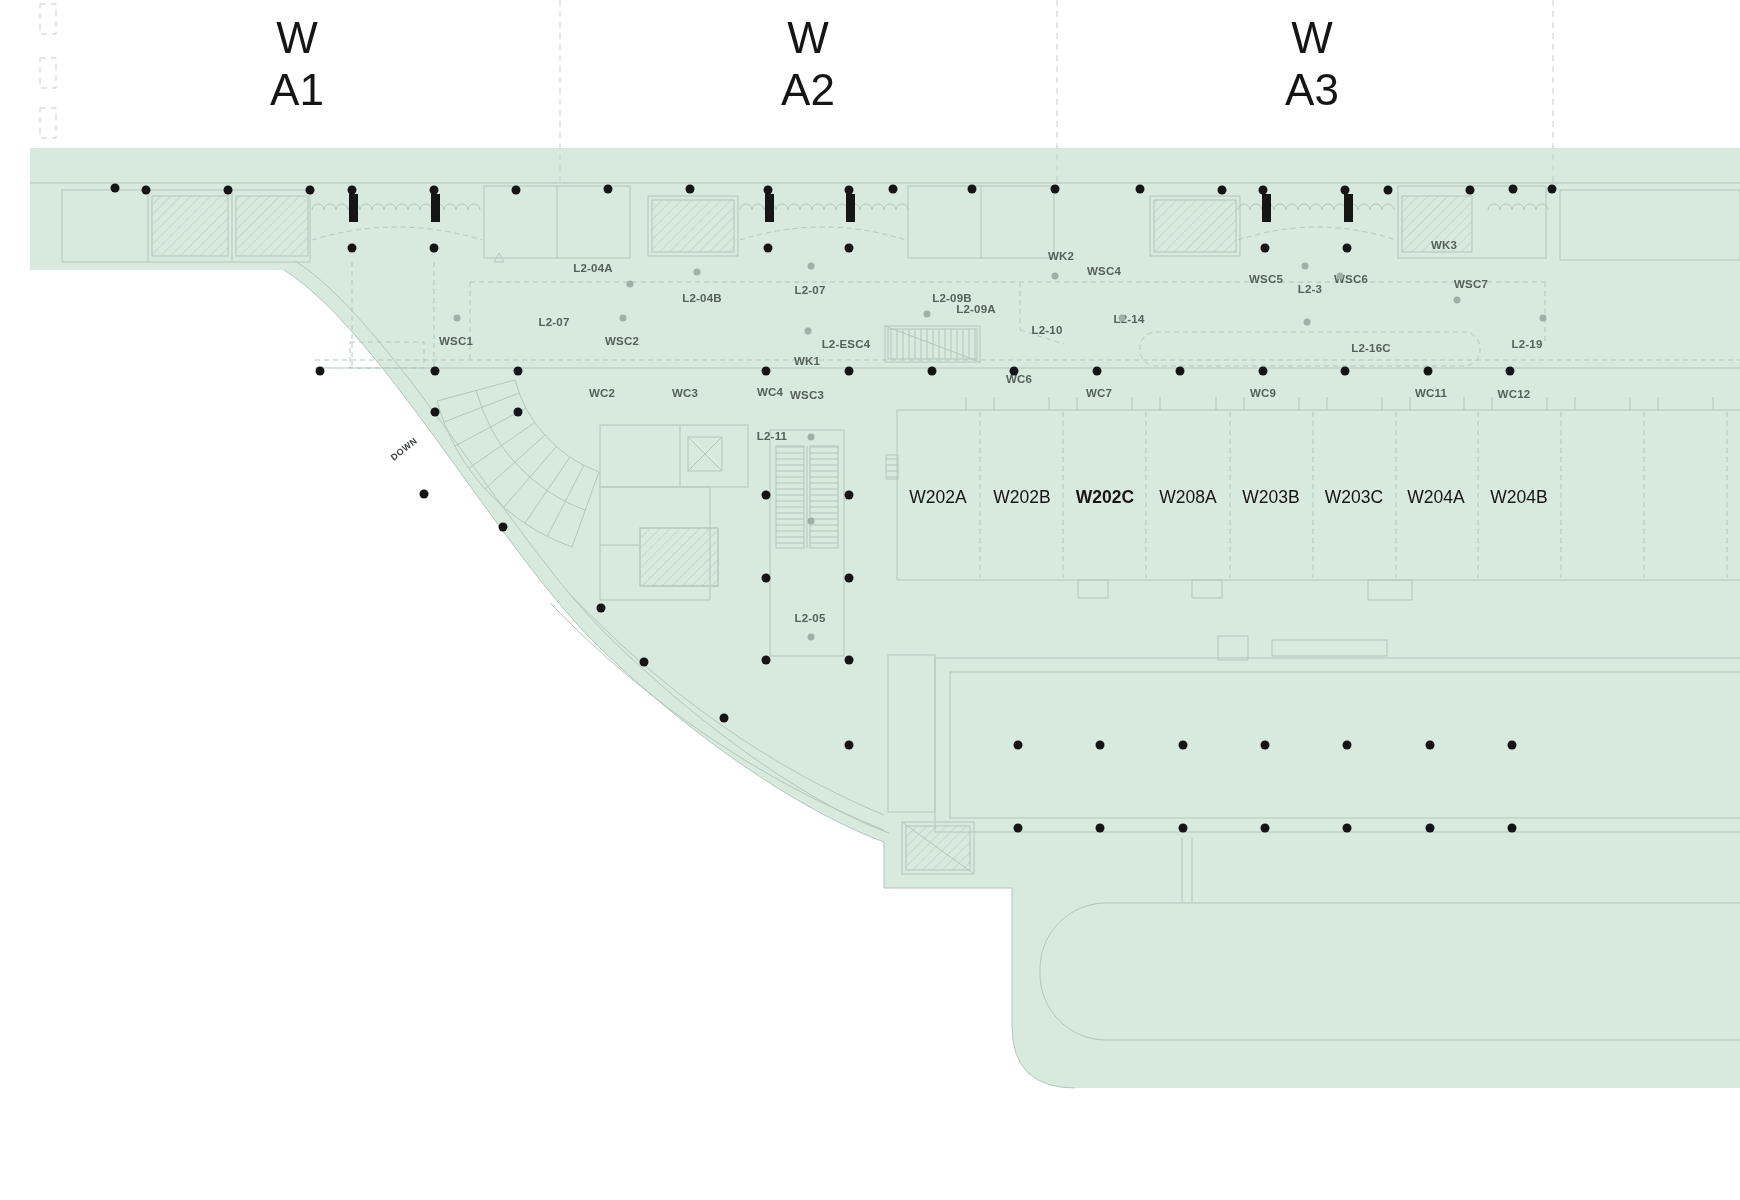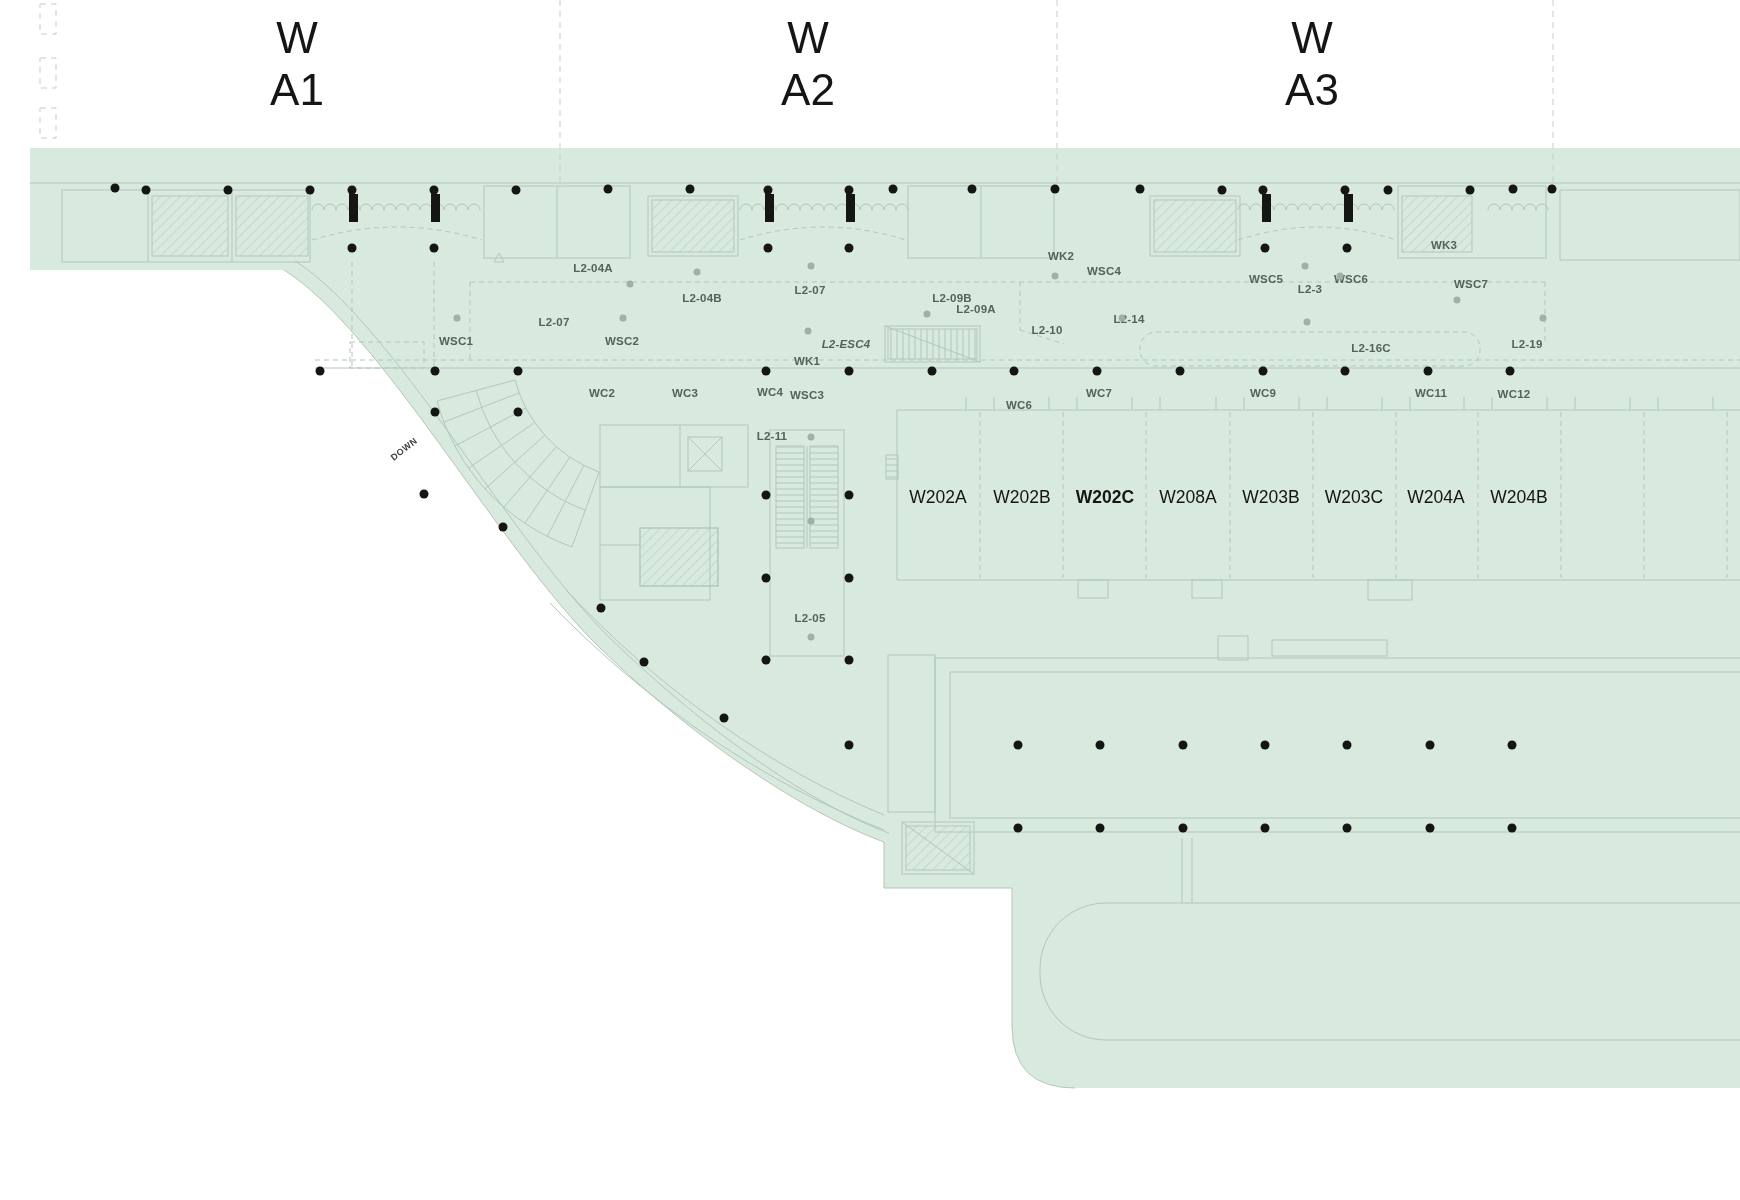--- a/index.html
+++ b/index.html
@@ -219,38 +219,38 @@
   </div>
 
 <div class="lbl" style="left: 593px; top: 268px;">L2-04A</div>
     <div class="lbl" style="left: 702px; top: 298px;">L2-04B</div>
     <div class="lbl" style="left: 810px; top: 290px;">L2-07</div>
     <div class="lbl" style="left: 952px; top: 298px;">L2-09B</div>
     <div class="lbl" style="left: 976px; top: 309px;">L2-09A</div>
     <div class="lbl" style="left: 554px; top: 322px;">L2-07</div>
     <div class="lbl" style="left: 456px; top: 341px;">WSC1</div>
     <div class="lbl" style="left: 622px; top: 341px;">WSC2</div>
-    <div class="lbl" style="left: 846px; top: 344px; font-style: italic;">L2-ESC4</div>
+    <div class="lbl" style="left: 846px; top: 344px;">L2-ESC4</div>
     <div class="lbl" style="left: 807px; top: 361px;">WK1</div>
     <div class="lbl" style="left: 1047px; top: 330px;">L2-10</div>
     <div class="lbl" style="left: 1129px; top: 319px;">L2-14</div>
     <div class="lbl" style="left: 1061px; top: 256px;">WK2</div>
     <div class="lbl" style="left: 1104px; top: 271px;">WSC4</div>
     <div class="lbl" style="left: 1266px; top: 279px;">WSC5</div>
     <div class="lbl" style="left: 1310px; top: 289px;">L2-3</div>
     <div class="lbl" style="left: 1351px; top: 279px;">WSC6</div>
     <div class="lbl" style="left: 1471px; top: 284px;">WSC7</div>
     <div class="lbl" style="left: 1444px; top: 245px;">WK3</div>
     <div class="lbl" style="left: 1371px; top: 348px;">L2-16C</div>
     <div class="lbl" style="left: 1527px; top: 344px;">L2-19</div>
     <div class="lbl" style="left: 602px; top: 393px;">WC2</div>
     <div class="lbl" style="left: 685px; top: 393px;">WC3</div>
     <div class="lbl" style="left: 770px; top: 392px;">WC4</div>
     <div class="lbl" style="left: 807px; top: 395px;">WSC3</div>
-    <div class="lbl" style="left: 1019px; top: 405px;">WC6</div>
+    <div class="lbl" style="left: 1019px; top: 379px;">WC6</div>
     <div class="lbl" style="left: 1099px; top: 393px;">WC7</div>
     <div class="lbl" style="left: 1263px; top: 393px;">WC9</div>
     <div class="lbl" style="left: 1431px; top: 393px;">WC11</div>
     <div class="lbl" style="left: 1514px; top: 394px;">WC12</div>
     <div class="lbl" style="left: 772px; top: 436px;">L2-11</div>
     <div class="lbl" style="left: 810px; top: 618px;">L2-05</div>
     <div class="room-lbl" style="left: 938px; top: 497px;">W202A</div>
     <div class="room-lbl" style="left: 1022px; top: 497px;">W202B</div>
     <div class="room-lbl" style="left: 1105px; top: 497px; font-weight: bold;">W202C</div>
     <div class="room-lbl" style="left: 1188px; top: 497px;">W208A</div>

